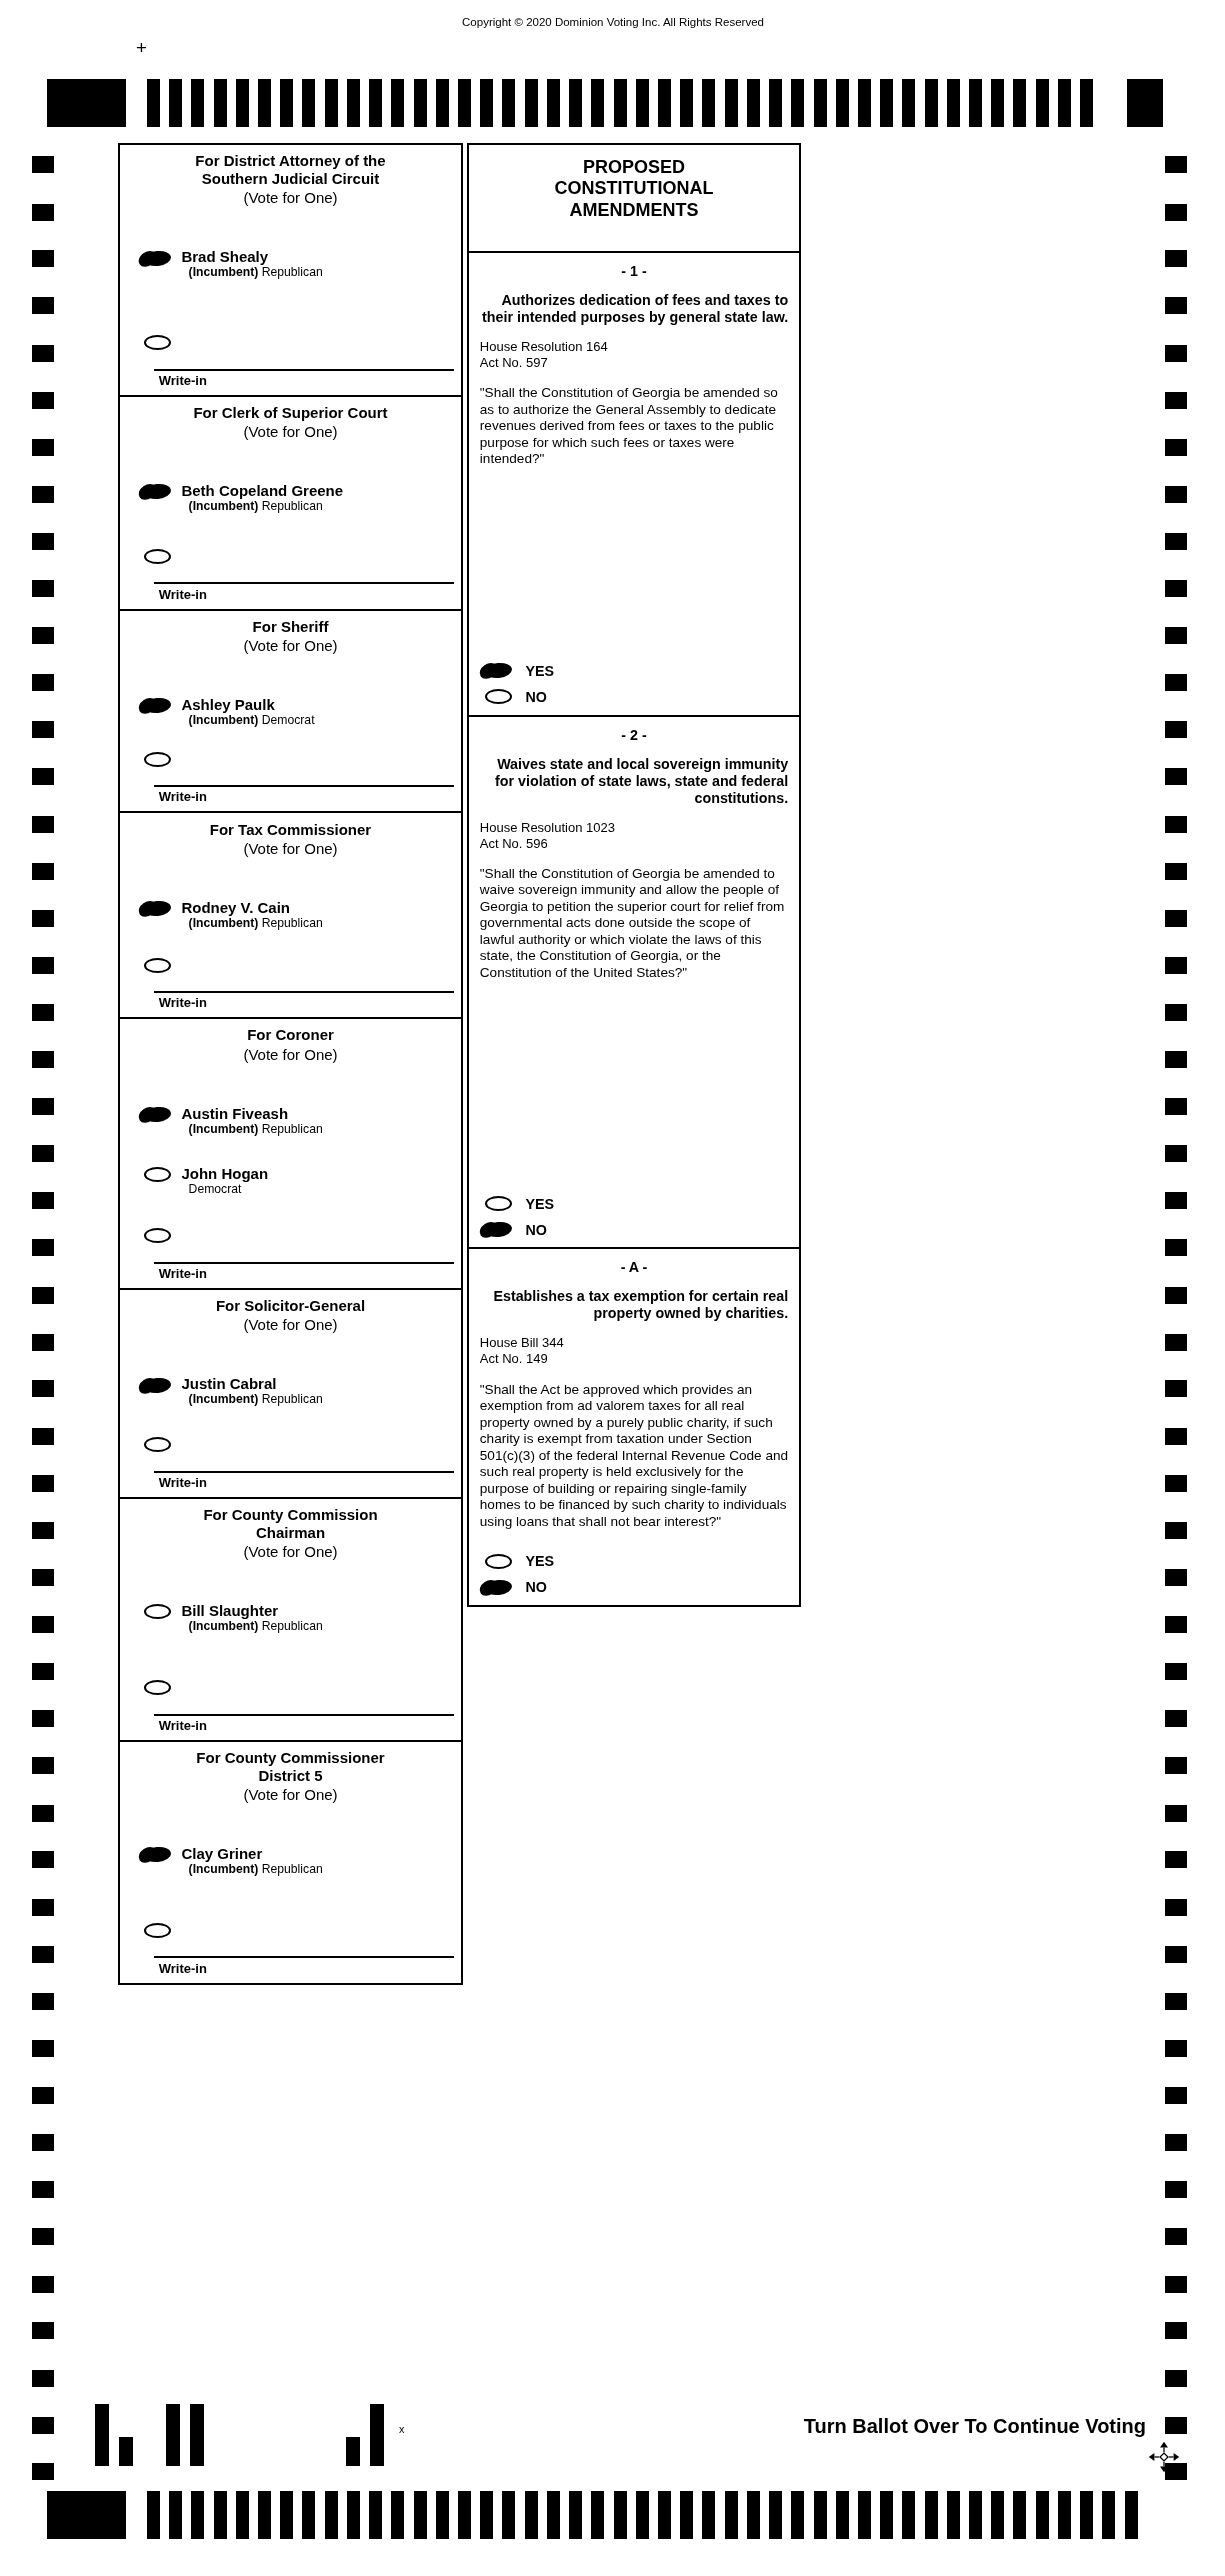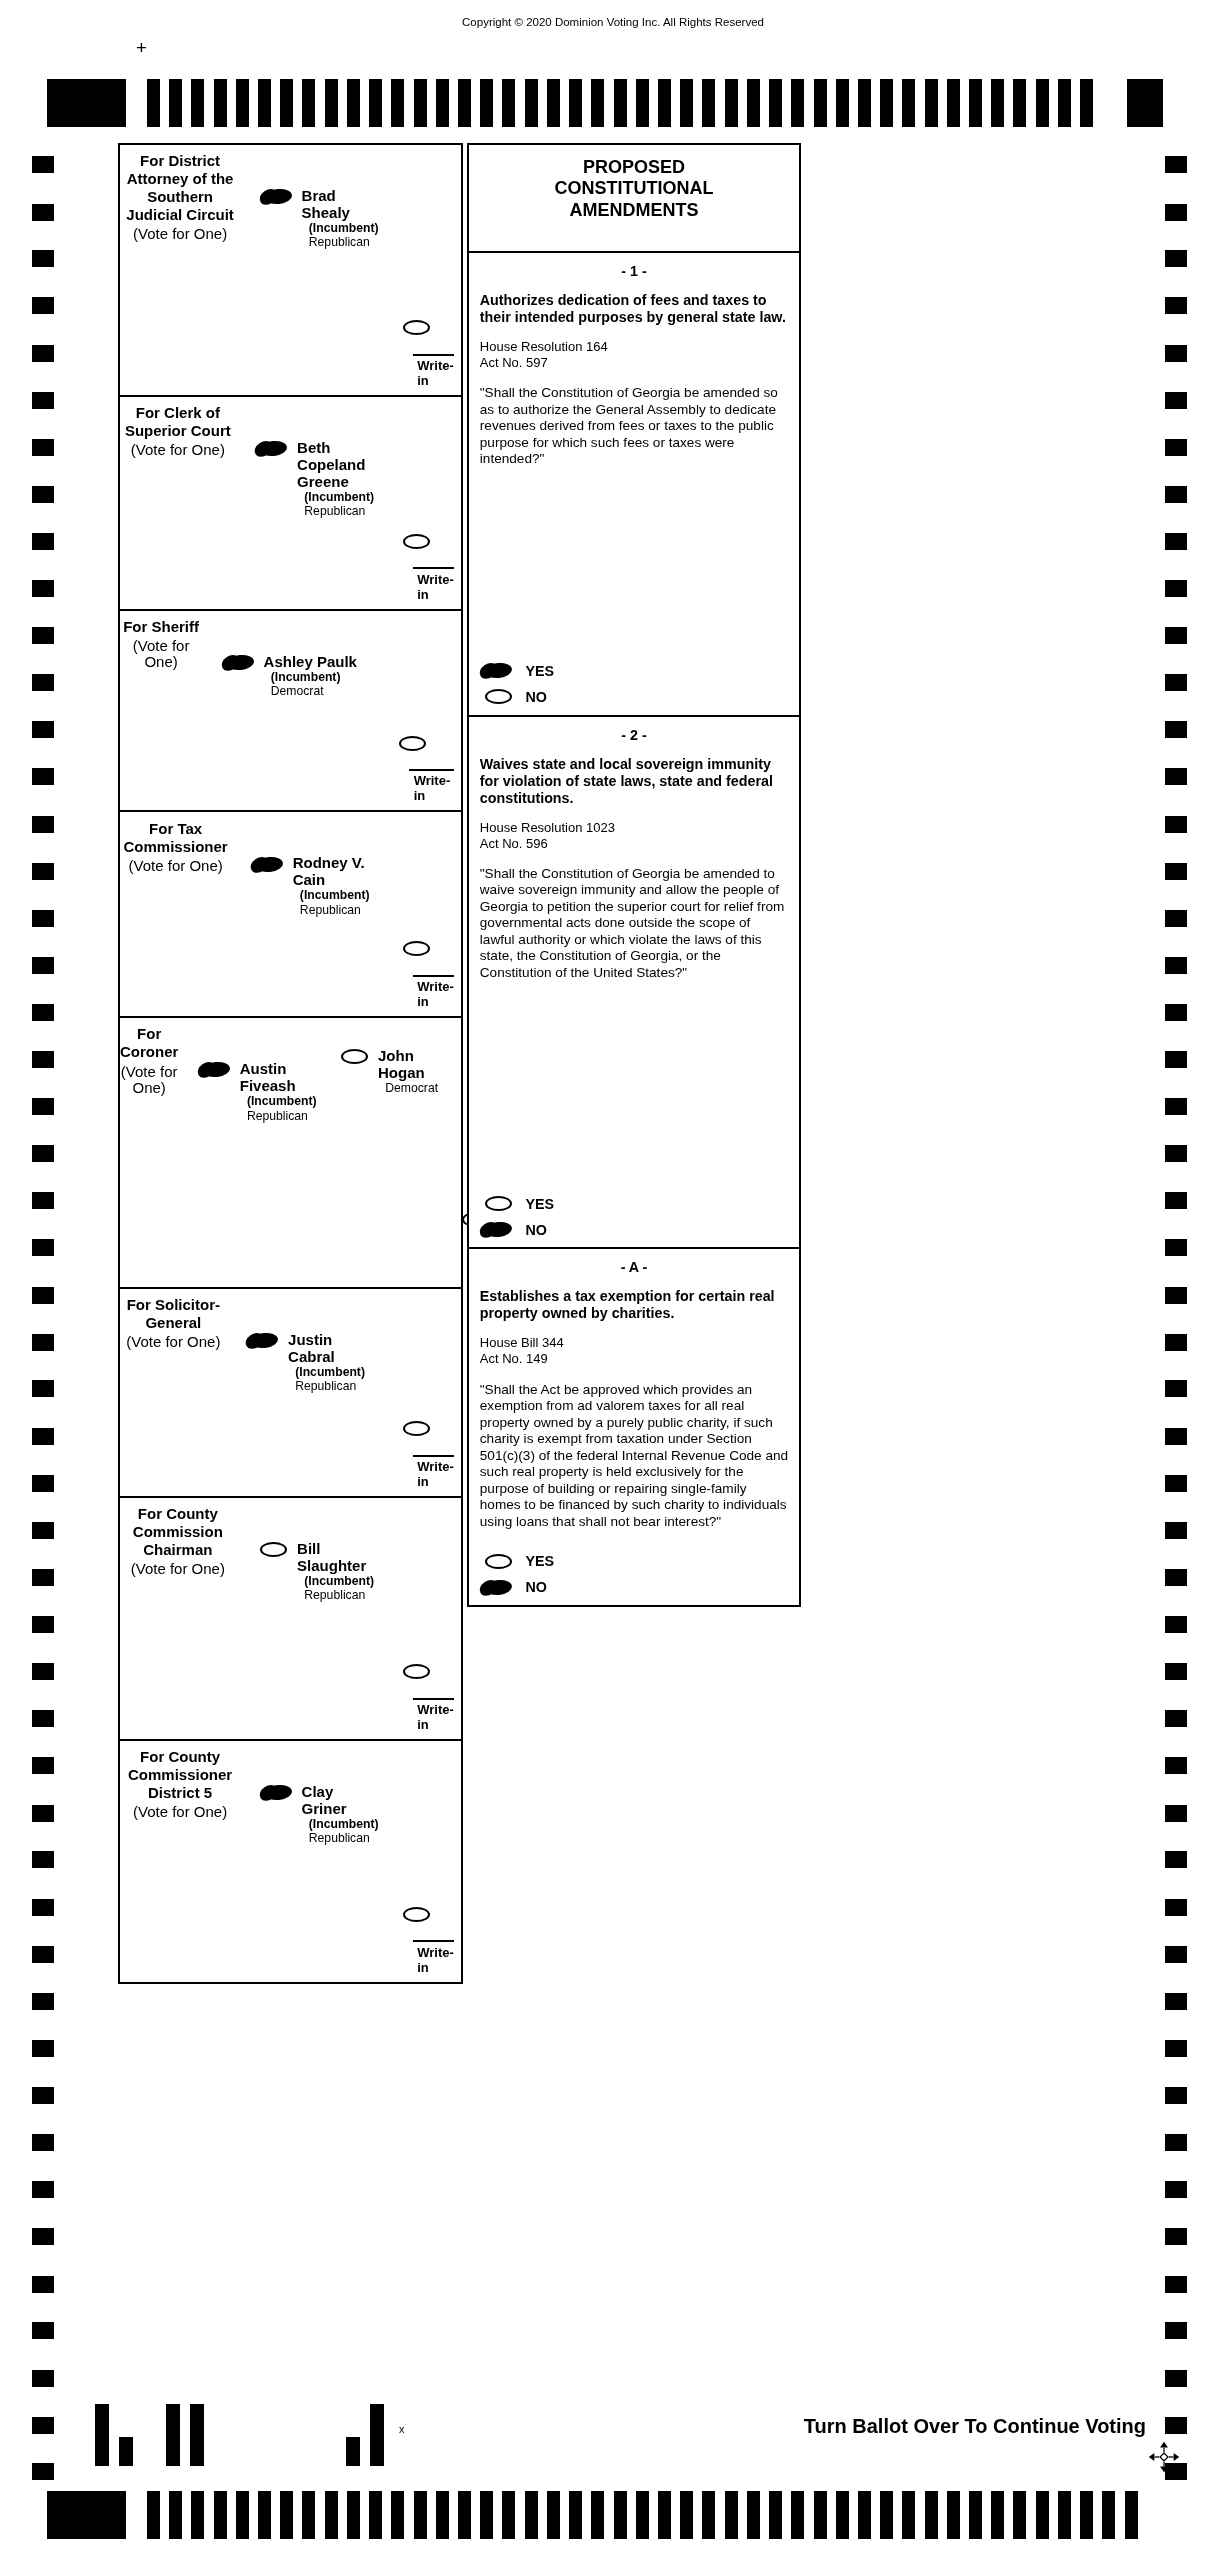--- a/index.html
+++ b/index.html
@@ -17,21 +17,21 @@
   #bottom-timing { top:2491px; }
   .big-square { position:absolute; top:0; height:48px; background:#000; }
   .t-bar { position:absolute; top:0; width:13px; height:48px; background:#000; }
   .side-sq { position:absolute; width:21.5px; height:16.5px; background:#000; }
   
   #left-column  { position:absolute; left:118px; top:143px; width:345px; }
   #right-column { position:absolute; left:467px; top:143px; width:334px; }
   .contest, .measure, .q-header { border:2.2px solid #000; margin-top:-2.2px; background:#fff; }
   #left-column > :first-child, #right-column > :first-child { margin-top:0; }
   
-  .contest { display:flex; flex-direction:row; }
+  .contest { display:flex; flex-direction:column; }
   .contest:nth-of-type(1){min-height:254px;} .contest:nth-of-type(2){min-height:216px;}
   .contest:nth-of-type(3){min-height:204px;} .contest:nth-of-type(4){min-height:208px;}
   .contest:nth-of-type(5){min-height:273px;} .contest:nth-of-type(6){min-height:211px;}
   .contest:nth-of-type(7){min-height:245px;} .contest:nth-of-type(8){min-height:245px;}
   .c-head { padding-top:7.2px; text-align:center; }
   .c-title { font-size:15px; font-weight:bold; line-height:18px; }
   .c-inst  { font-size:15px; line-height:16px; margin-top:2.2px; }
   .cand { display:flex; align-items:flex-start; gap:10px; margin-left:24.4px; margin-top:29px; }
   .cand.first { margin-top:42px; }
   .cand .oval { margin-top:2.2px; }
@@ -47,21 +47,21 @@
   .oval.filled::before { content:""; position:absolute; left:-8px; top:-2.2px; width:18.6px; height:13.6px;
     background:#000; border-radius:50%; transform:rotate(-28deg); }
   
   .q-header { text-align:center; padding:11.5px 0 8.6px; }
   .q-header-line { font-size:18px; font-weight:bold; line-height:21.5px; }
   .measure { display:flex; flex-direction:column; padding:0 10.8px 10px; }
   #right-column > :nth-child(1){min-height:110px;} #right-column > :nth-child(2){min-height:466px;}
   #right-column > :nth-child(3){min-height:535px;} #right-column > :nth-child(4){min-height:64px;}
   #right-column > :nth-child(5){min-height:573px;}
   .m-num { text-align:center; font-weight:bold; font-size:14.3px; margin-top:10px; }
-  .m-summary { font-weight:bold; font-size:14.3px; line-height:17px; margin-top:13px; }
+  .m-summary { font-weight:bold; font-size:14.3px; line-height:17px; margin-top:13px;text-align:right; }
   .m-ref { font-size:13px; line-height:16px; margin-top:13px; }
   .m-question { font-size:13.6px; line-height:16.5px; margin-top:14.3px; }
   .yn-block { margin-top:auto; padding-top:13px; }
   .yn-row { display:flex; align-items:center; gap:13px; margin:10px 0 0 5.7px; }
   .yn-label { font-weight:bold; font-size:14.3px; }
   
   .code-group { position:absolute; top:2403px; height:63px; }
   .code-bar { position:absolute; bottom:0; width:14.3px; background:#000; }
   .corner-x { position:absolute; left:399px; top:2423px; font-size:10.8px; }
   .turn-over { position:absolute; right:80px; top:2415px; font-size:20px; font-weight:bold; }

